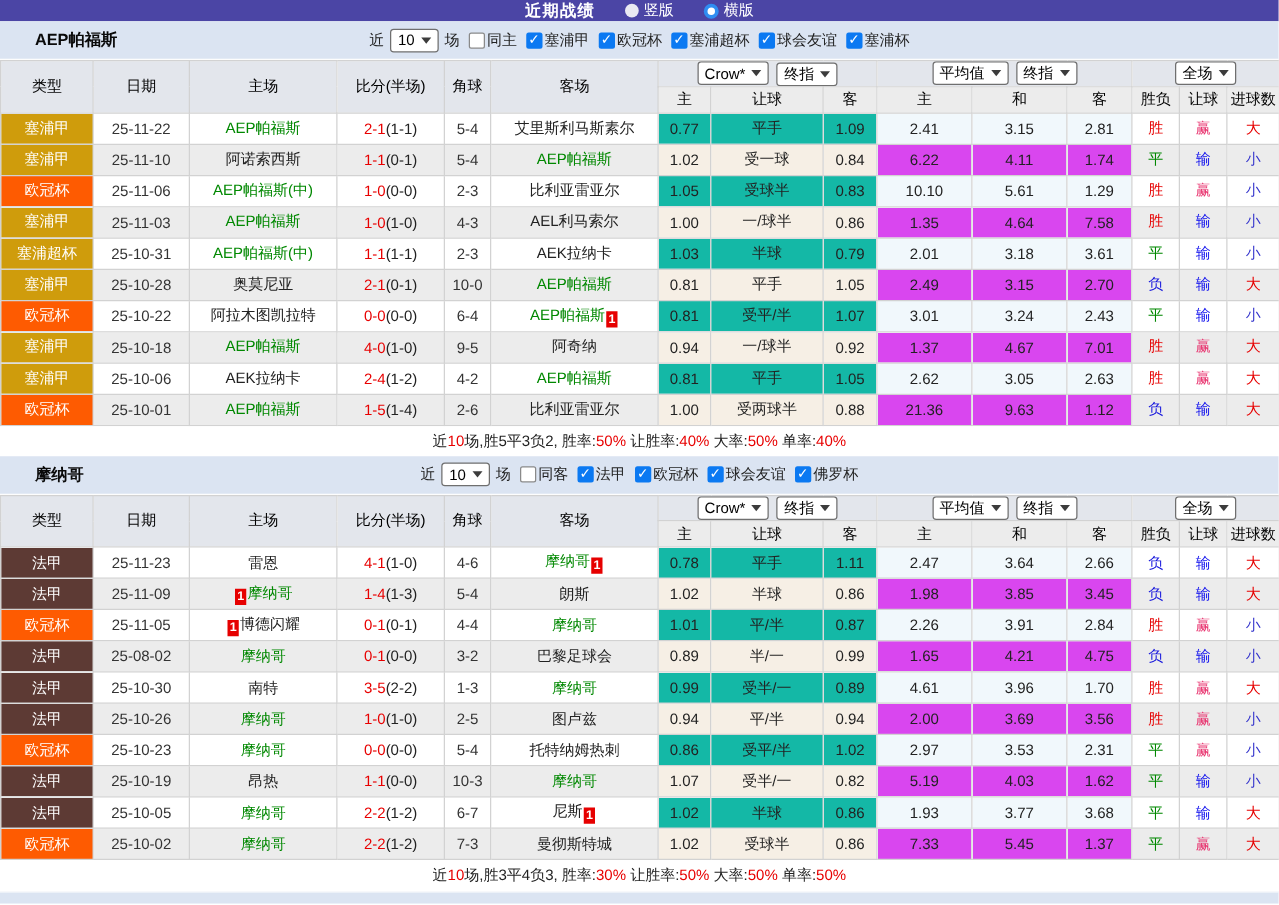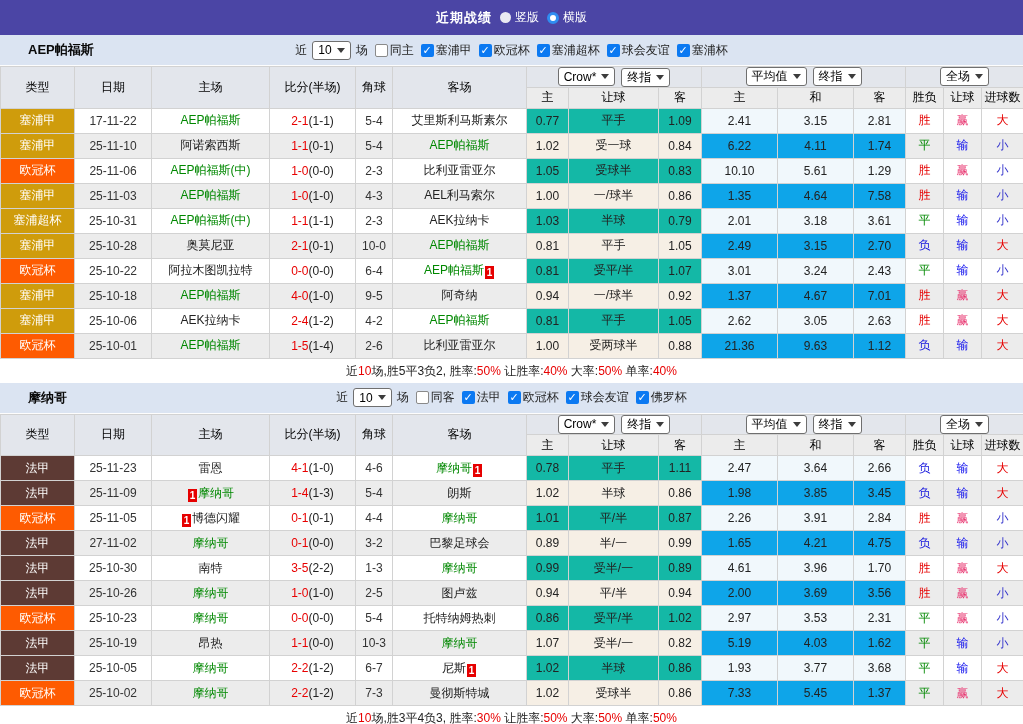--- a/index.html
+++ b/index.html
@@ -1,17 +1,17 @@
 <!DOCTYPE html>
 <html><head>
 <meta charset="utf-8">
 <style>
   html,body{margin:0;padding:0;}
   body{width:1023px;background:#fff;font-family:"Liberation Sans","DejaVu Sans",sans-serif;color:#222;}
-  .titlebar{height:35px;background:#4b45a5;display:flex;align-items:center;justify-content:center;gap:8px;color:#fff;}
+  .titlebar{height:17px;background:#4b45a5;display:flex;align-items:center;justify-content:center;gap:24px;color:#fff;}
   .titlebar .t{font-weight:bold;font-size:13px;letter-spacing:1px;}
   .radio-group{display:flex;align-items:center;gap:4px;font-size:12px;}
   .radio{width:11px;height:11px;border-radius:50%;background:#e9e9f2;display:inline-block;box-sizing:border-box;}
   .radio.sel{width:12px;height:12px;background:#fff;border:3px solid #2f8df1;}
   .band{position:relative;height:30px;background:#dbe4f2;display:flex;align-items:center;font-size:12px;border-bottom:1px solid #fdfdfd;}
   .band .team{position:absolute;left:28px;font-weight:bold;font-size:13px;color:#0a0a0a;}
   .band .filters{margin:0 auto;display:flex;align-items:center;gap:2px;}
   .sel-box{display:inline-flex;align-items:center;justify-content:center;gap:5px;background:#fff;border:1px solid #6f6f6f;border-radius:3px;padding:0 5px;height:17px;font-size:12px;color:#000;margin:0 3px;cursor:default;}
   .caret{display:inline-block;width:0;height:0;border-left:4px solid transparent;border-right:4px solid transparent;border-top:5px solid #3c3c3c;}
   .cb{width:13px;height:13px;border-radius:2px;display:inline-block;box-sizing:border-box;margin-left:5px;}
@@ -21,21 +21,21 @@
   table.results td{border:1px solid #d2d2d2;text-align:center;padding:0;white-space:nowrap;overflow:hidden;}
   thead td.lhead{background:#e9e9e9;height:39px;color:#000;}
   thead tr.grow td{height:19px;background:#e3e6ec;}
   thead tr.subrow td{height:20px;background:#ececec;color:#000;}
   tbody td{height:24px;}
   tr.odd td{background:#fff;}
   tr.even td{background:#ececec;}
   tr.odd td.odds{background:#14b8a6;}
   tr.even td.odds{background:#f6efe5;}
   tr.odd td.avg{background:#f1f8fc;}
-  tr.even td.avg{background:#0ea5e9;}
+  tr.even td.avg{background:#d946ef;}
   td.lg{color:#fff;border-bottom-color:#fff;}
   td.date,td.corner{color:#333;}
   .tg{color:#008800;}
   .tk{color:#222;}
   .ft{color:#e80000;}
   .half{color:#222;}
   .card{display:inline-block;background:#e60000;color:#fff;font-size:10px;font-weight:bold;width:9px;height:13px;line-height:13px;text-align:center;vertical-align:-2px;margin:0 1px;}
   td.res{font-weight:normal;}
   .summary{height:24px;line-height:24px;text-align:center;font-size:12px;color:#222;background:#fff;}
   .summary .r{color:#e80000;}
@@ -133,21 +133,21 @@
           <td class="shead">和</td>
           <td class="shead">客</td>
           <td class="shead">胜负</td>
           <td class="shead">让球</td>
           <td class="shead">进球数</td>
         </tr>
       </thead>
       <tbody>
         <tr class="odd">
           <td class="lg" style="background: rgb(207, 156, 12);">塞浦甲</td>
-          <td class="date">17-11-22</td>
+          <td class="date">25-11-22</td>
           <td class="teamname"><span class="tg">AEP帕福斯</span></td>
           <td class="score"><span class="ft">2-1</span><span class="half">(1-1)</span></td>
           <td class="corner">5-4</td>
           <td class="teamname"><span class="tk">艾里斯利马斯素尔</span></td>
           <td class="odds">0.77</td>
           <td class="odds">平手</td>
           <td class="odds">1.09</td>
           <td class="avg">2.41</td>
           <td class="avg">3.15</td>
           <td class="avg">2.81</td>
@@ -436,21 +436,21 @@
           <td class="odds">0.87</td>
           <td class="avg">2.26</td>
           <td class="avg">3.91</td>
           <td class="avg">2.84</td>
           <td class="res" style="color: rgb(230, 0, 0);">胜</td>
           <td class="res" style="color: rgb(232, 50, 110);">赢</td>
           <td class="res" style="color: rgb(51, 51, 204);">小</td>
         </tr>
         <tr class="even">
           <td class="lg" style="background: rgb(93, 58, 52);">法甲</td>
-          <td class="date">27-11-02</td>
+          <td class="date">25-08-02</td>
           <td class="teamname"><span class="tg">摩纳哥</span></td>
           <td class="score"><span class="ft">0-1</span><span class="half">(0-0)</span></td>
           <td class="corner">3-2</td>
           <td class="teamname"><span class="tk">巴黎足球会</span></td>
           <td class="odds">0.89</td>
           <td class="odds">半/一</td>
           <td class="odds">0.99</td>
           <td class="avg">1.65</td>
           <td class="avg">4.21</td>
           <td class="avg">4.75</td>

